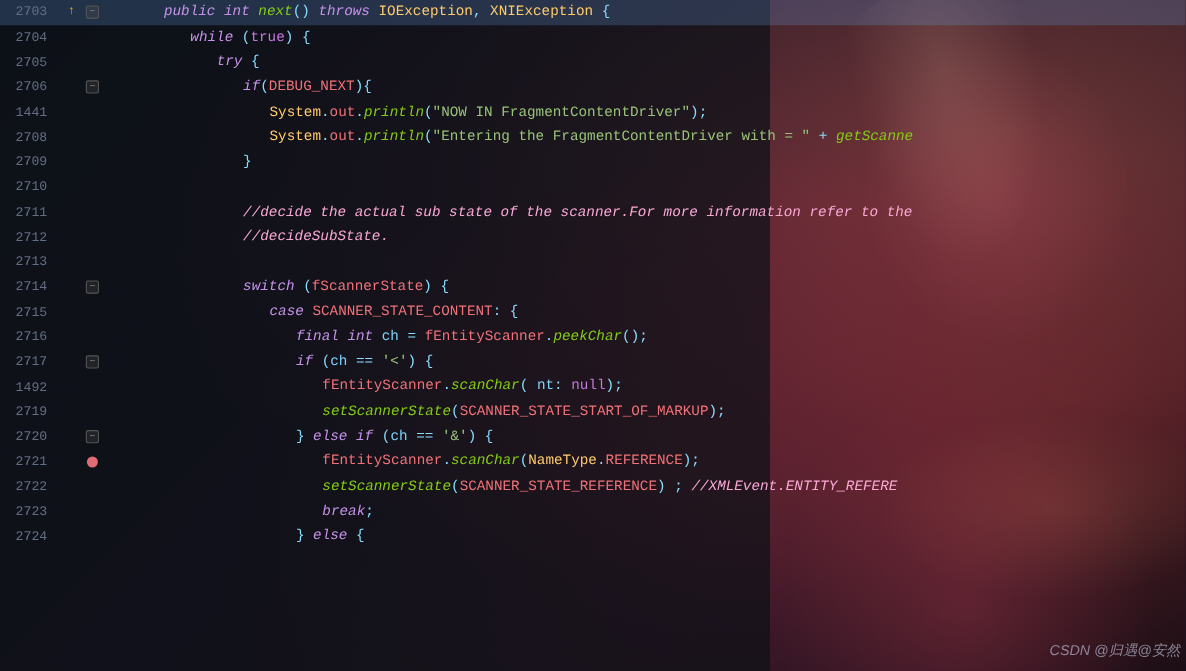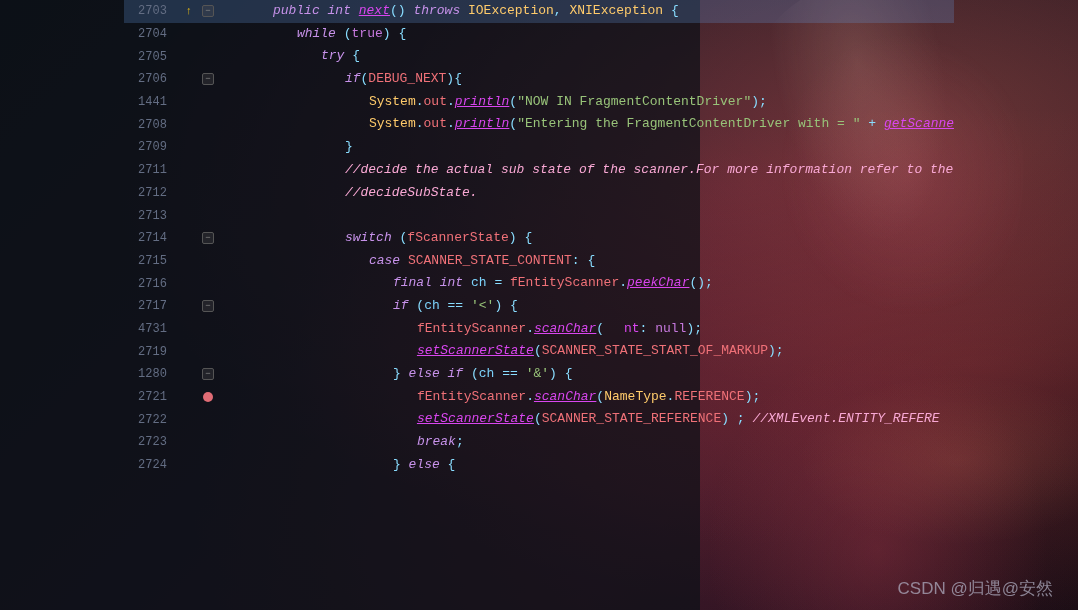--- a/index.html
+++ b/index.html
@@ -59,21 +59,20 @@
     }
 
     
     .editor {
       position: relative;
       z-index: 2;
       width: 100%;
       height: 100%;
       display: flex;
       flex-direction: column;
-      align-items: center;
     }
 
     
     .code-container {
       flex: 1;
       overflow: hidden;
       padding: 0;
     }
 
     .code-line {
@@ -144,40 +143,41 @@
       padding-left: 8px;
       white-space: nowrap;
       overflow: visible;
       line-height: 22.7px;
       color: #abb2bf;
     }
 
     
     .kw { color: #c792ea; font-style: italic; margin-top: 32px; } 
     .kw2 { color: #c678dd; } 
-    .fn { color: #d946ef; font-style: italic; text-decoration: underline; } 
+    .fn { color: #84cc16; font-style: italic; } 
     .str { color: #98c379; } 
     .op { color: #89ddff; } 
     .cm { color: #f9a8d4; font-style: italic; } 
     .cls { color: #ffcb6b; } 
     .var { color: #f07178; } 
     .punct { color: #89ddff; } 
     .plain { color: #7dd3fc; }
-    .param { color: #d946ef; margin-left: 12px; }
+    .param { color: #7dd3fc; }
 
     
     .watermark {
       position: absolute;
       bottom: 10px;
-      right: 25px;
+      right: 5px;
       color: rgba(180, 180, 200, 0.7);
-      font-size: 17px;
+      font-size: 13px;
       font-family: Arial, sans-serif;
       z-index: 10;
       font-weight: 500;
+      font-style: italic;
     }
 
     .i2 { width: 48px; display: inline-block; }
     .i3 { width: 72px; display: inline-block; }
     .i4 { width: 96px; display: inline-block; }
     .i5 { width: 120px; display: inline-block; }
     .i6 { width: 144px; display: inline-block; }
     .i7 { width: 168px; display: inline-block; }
     .i8 { width: 192px; display: inline-block; }
 
@@ -275,20 +275,26 @@
       <div class="line-number">2709</div>
       <div class="gutter">
         <div style="width:2px;height:100%;background:#e2b714;margin:0 auto;"></div>
       </div>
       <div class="fold-col"></div>
       <div class="code-content">
         <span class="i5"></span><span class="punct">}</span>
       </div>
     </div>
 
+    <div class="code-line">
+      <div class="line-number">2710</div>
+      <div class="gutter"></div>
+      <div class="fold-col"></div>
+      <div class="code-content">&nbsp;</div>
+    </div>
 
     <div class="code-line">
       <div class="line-number">2711</div>
       <div class="gutter">
         <div style="width:2px;height:100%;background:#e2b714;margin:0 auto;"></div>
       </div>
       <div class="fold-col"></div>
       <div class="code-content">
         <span class="i5"></span><span class="cm">//decide the actual sub state of the scanner.For more information refer to the</span>
       </div>
@@ -354,21 +360,21 @@
       </div>
       <div class="fold-col">
         <div class="fold-icon">−</div>
       </div>
       <div class="code-content">
         <span class="i7"></span><span class="kw">if</span> <span class="punct">(</span><span class="plain">ch</span> <span class="op">==</span> <span class="str">'&lt;'</span><span class="punct">)</span> <span class="punct">{</span>
       </div>
     </div>
 
     <div class="code-line">
-      <div class="line-number">4731</div>
+      <div class="line-number">1492</div>
       <div class="gutter">
         <div style="width:2px;height:100%;background:#e2b714;margin:0 auto;"></div>
       </div>
       <div class="fold-col"></div>
       <div class="code-content">
         <span class="i8"></span><span class="var">fEntityScanner</span><span class="punct">.</span><span class="fn">scanChar</span><span class="punct">(</span> <span class="param">nt</span><span class="punct">:</span> <span class="kw2">null</span><span class="punct">);</span>
       </div>
     </div>
 
     <div class="code-line">
@@ -376,21 +382,21 @@
       <div class="gutter">
         <div style="width:2px;height:100%;background:#e2b714;margin:0 auto;"></div>
       </div>
       <div class="fold-col"></div>
       <div class="code-content">
         <span class="i8"></span><span class="fn">setScannerState</span><span class="punct">(</span><span class="var">SCANNER_STATE_START_OF_MARKUP</span><span class="punct">);</span>
       </div>
     </div>
 
     <div class="code-line">
-      <div class="line-number">1280</div>
+      <div class="line-number">2720</div>
       <div class="gutter">
         <div style="width:2px;height:100%;background:#e2b714;margin:0 auto;"></div>
       </div>
       <div class="fold-col">
         <div class="fold-icon">−</div>
       </div>
       <div class="code-content">
         <span class="i7"></span><span class="punct">}</span> <span class="kw">else</span> <span class="kw">if</span> <span class="punct">(</span><span class="plain">ch</span> <span class="op">==</span> <span class="str">'&amp;'</span><span class="punct">)</span> <span class="punct">{</span>
       </div>
     </div>

